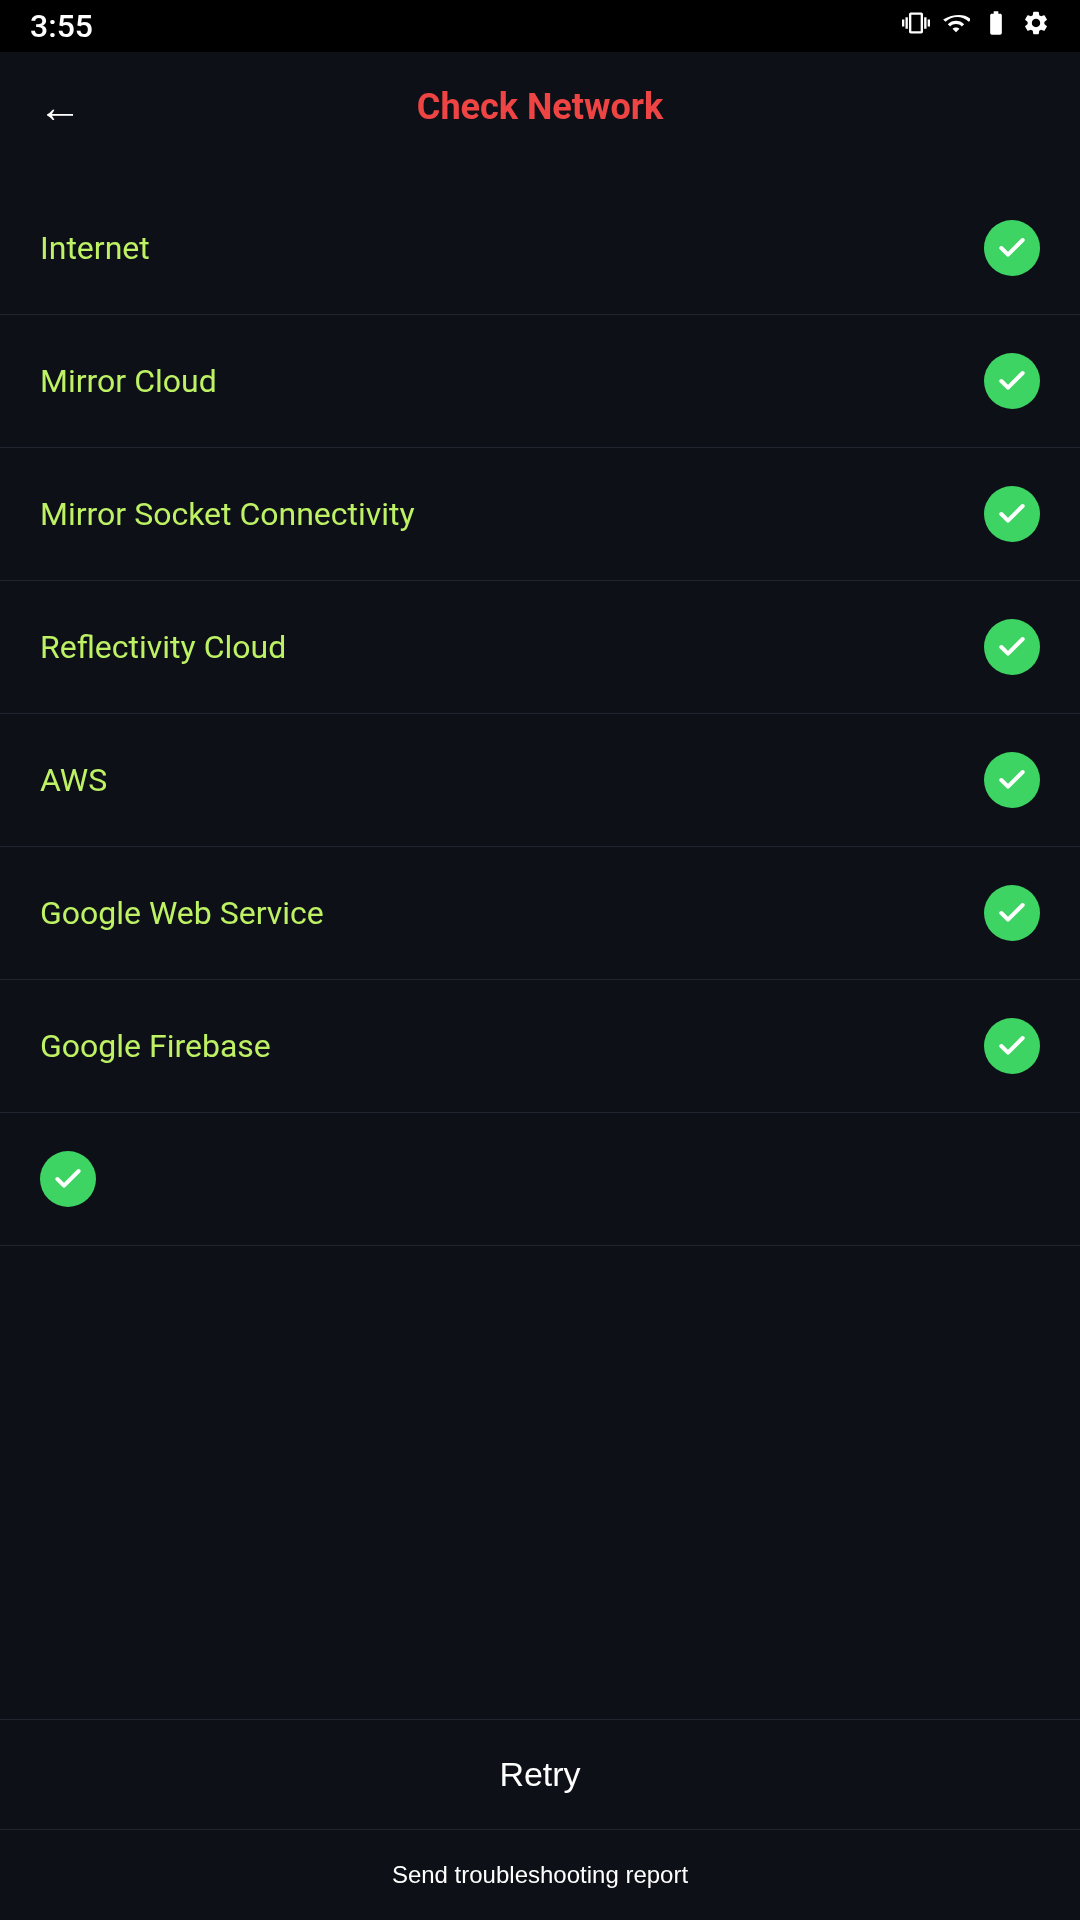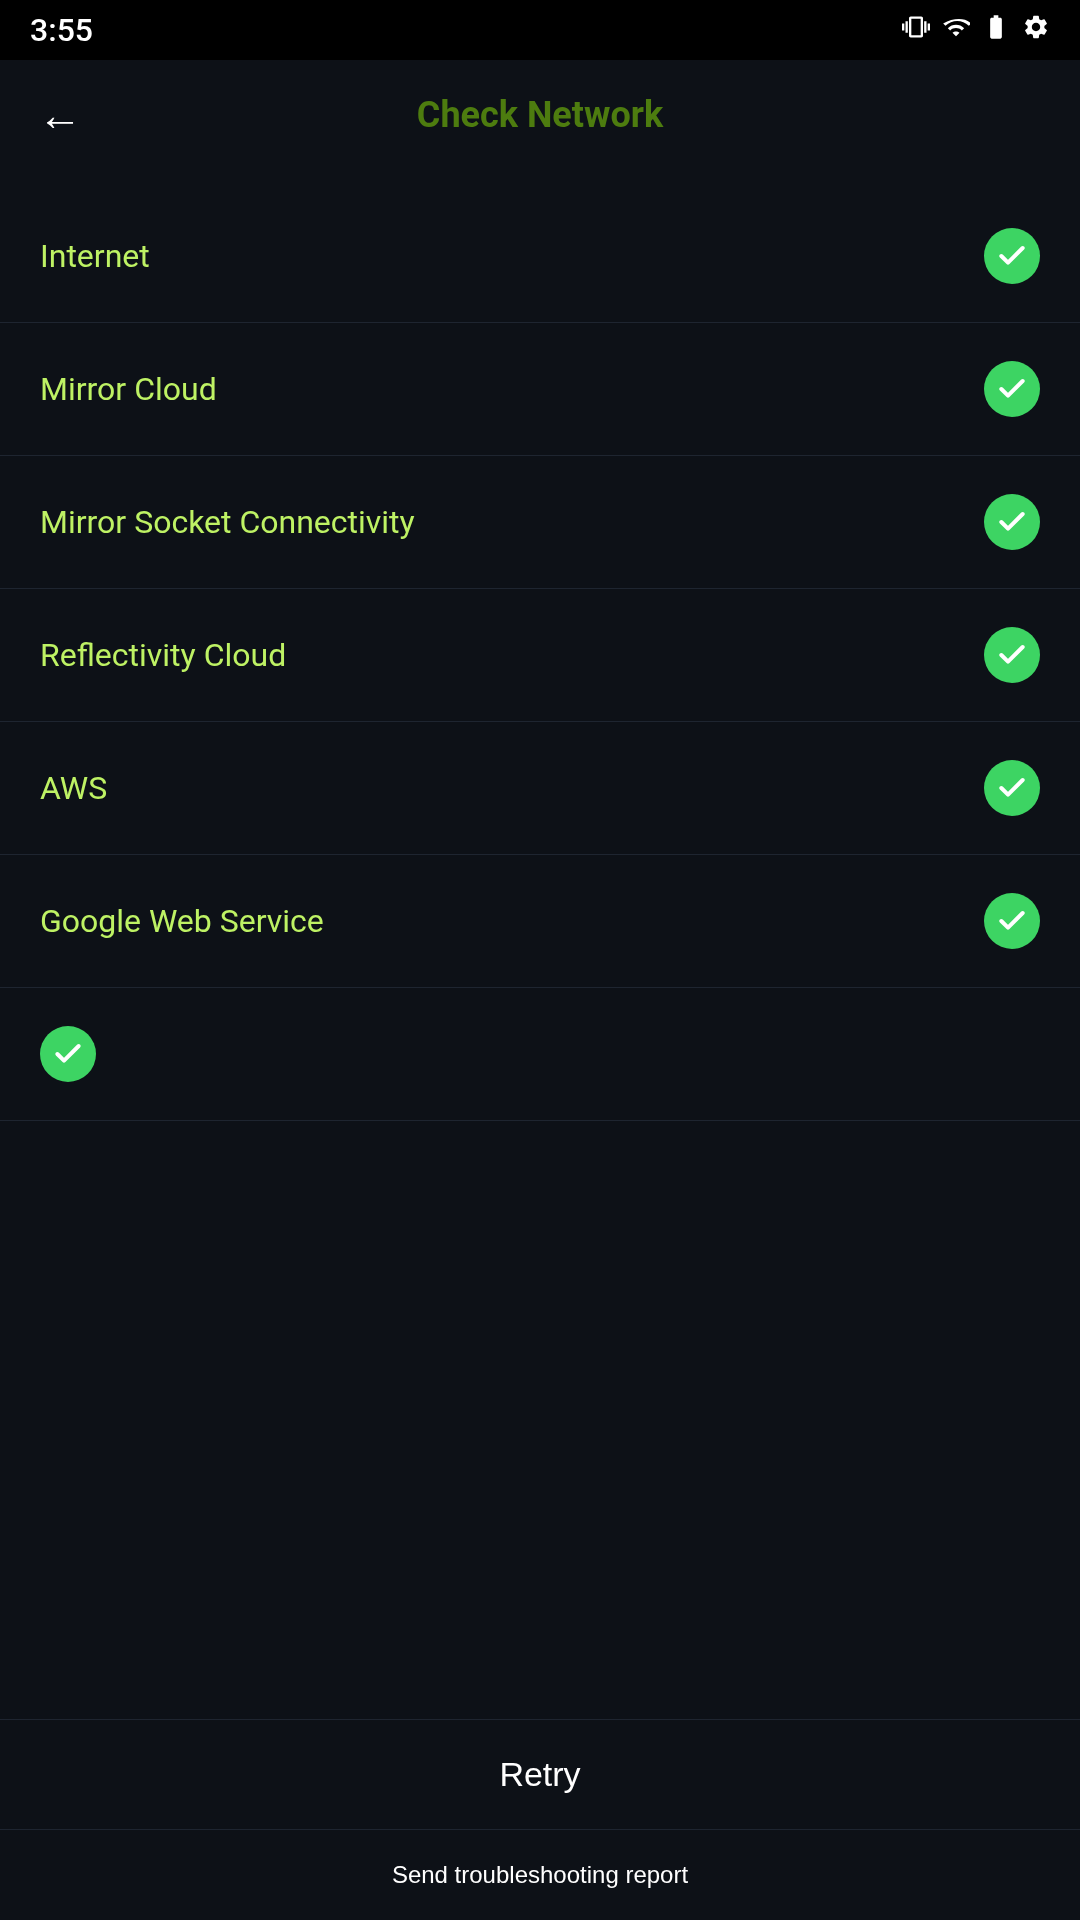--- a/index.html
+++ b/index.html
@@ -15,21 +15,21 @@
       background-color: #0d1117;
       font-family: -apple-system, BlinkMacSystemFont, 'Segoe UI', Roboto, sans-serif;
       color: #ffffff;
       display: flex;
       flex-direction: column;
       overflow: hidden;
     }
 
     
     .status-bar {
-      height: 60px;
+      height: 52px;
       background-color: #000000;
       display: flex;
       align-items: center;
       justify-content: space-between;
       padding: 0 30px;
       flex-shrink: 0;
     }
 
     .status-time {
       font-size: 32px;
@@ -73,21 +73,21 @@
       color: #ffffff;
       line-height: 1;
     }
 
     .header-title {
       position: absolute;
       left: 50%;
       transform: translateX(-50%);
       font-size: 36px;
       font-weight: 700;
-      color: #4d7c0f;
+      color: #ef4444;
     }
 
     
     .items-list {
       flex: 1;
       padding: 20px 0;
       overflow: hidden;
     }
 
     .network-item {
@@ -237,20 +237,28 @@
     </div>
     <div class="network-item">
       <span class="network-item-label">Google Web Service</span>
       <div class="check-icon">
         <svg viewBox="0 0 24 24" fill="none" stroke="white" stroke-width="3" stroke-linecap="round" stroke-linejoin="round">
           <polyline points="20 6 9 17 4 12"></polyline>
         </svg>
       </div>
     </div>
     <div class="network-item">
+      <span class="network-item-label">Google Firebase</span>
+      <div class="check-icon">
+        <svg viewBox="0 0 24 24" fill="none" stroke="white" stroke-width="3" stroke-linecap="round" stroke-linejoin="round">
+          <polyline points="20 6 9 17 4 12"></polyline>
+        </svg>
+      </div>
+    </div>
+    <div class="network-item">
       <div class="check-icon">
         <svg viewBox="0 0 24 24" fill="none" stroke="white" stroke-width="3" stroke-linecap="round" stroke-linejoin="round">
           <polyline points="20 6 9 17 4 12"></polyline>
         </svg>
       </div>
     </div>
   </div>
 
 <div class="footer">
   <button class="retry-button">Retry</button>

